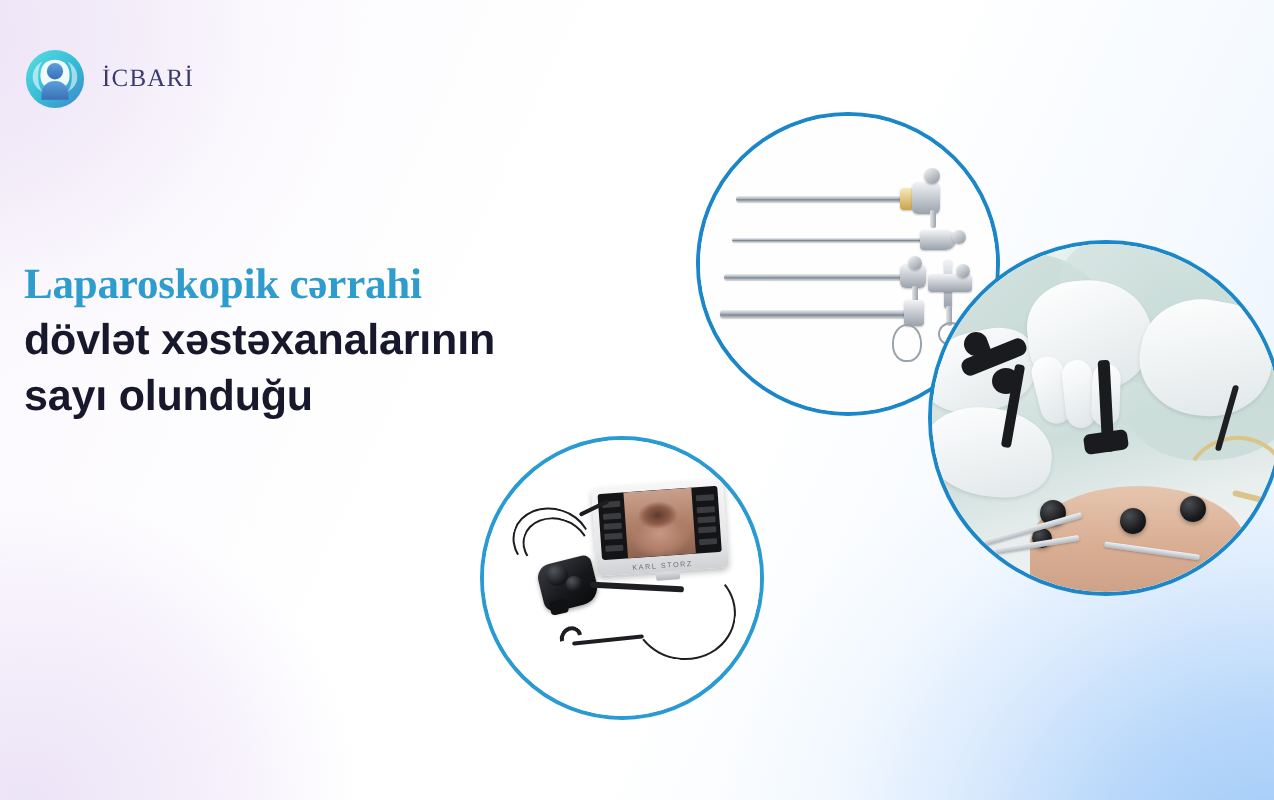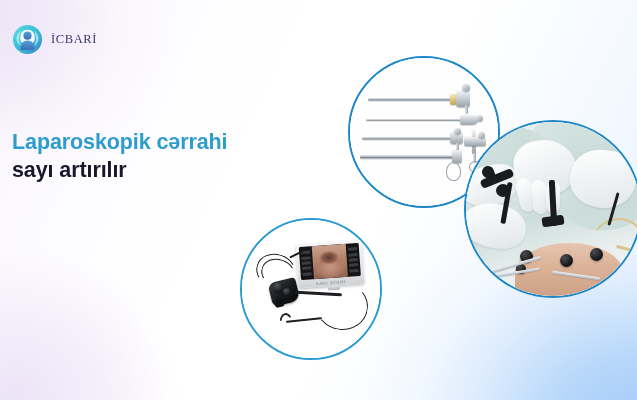--- a/index.html
+++ b/index.html
@@ -41,21 +41,21 @@
 
   
   .headline {
     position:absolute; left:12px; top:128px;
     width:330px;
     font-size:21.5px;
     font-weight:700;
     line-height:1.305;
     letter-spacing:-0.1px;
   }
-  .headline .l-blue { color:#2e9ccd; display:block; }
+  .headline .l-blue { color:#2e9ccd; display:block;font-family:Liberation Serif, serif; }
   .headline .l-dark { color:#18182c; display:block; }
 
   
   .circ {
     position:absolute;
     border-radius:50%;
     overflow:hidden;
     background:#ffffff;
   }
   .ring-top {
@@ -248,21 +248,22 @@
       <path d="M9 30c0-7 4-13 10-16-3 4-4.4 9-4.4 15.5S16 41 19 45C13 42 9 37 9 30z" fill="#ffffff" opacity="0.55"></path>
       <path d="M55 30c0-7-4-13-10-16 3 4 4.4 9 4.4 15.5S48 41 45 45c6-3 10-8 10-15z" fill="#ffffff" opacity="0.55"></path>
     </svg>
     <div class="logo-text">
       <span>İCBARİ</span>
     </div>
   </div>
 
   <h1 class="headline">
     <span class="l-blue">Laparoskopik cərrahi</span>
-    <span class="l-dark">sayı artırılır</span>
+    <span class="l-dark">dövlət xəstəxanalarının</span>
+    <span class="l-dark">sayı olunduğu</span>
   </h1>
 
   <div class="circ ring-top">
     <div class="instr-scene">
 
       <div class="instr" style="left:18px; top:40px; width:84px;"></div>
       <div class="hub gold" style="left:100px; top:36px; width:7px; height:11px;"></div>
       <div class="hub" style="left:106px; top:33px; width:14px; height:16px; border-radius:3px;"></div>
       <div class="valve" style="left:112px; top:26px; width:8px; height:8px;"></div>
       <div class="stem" style="left:115px; top:47px; width:3px; height:9px;"></div>

